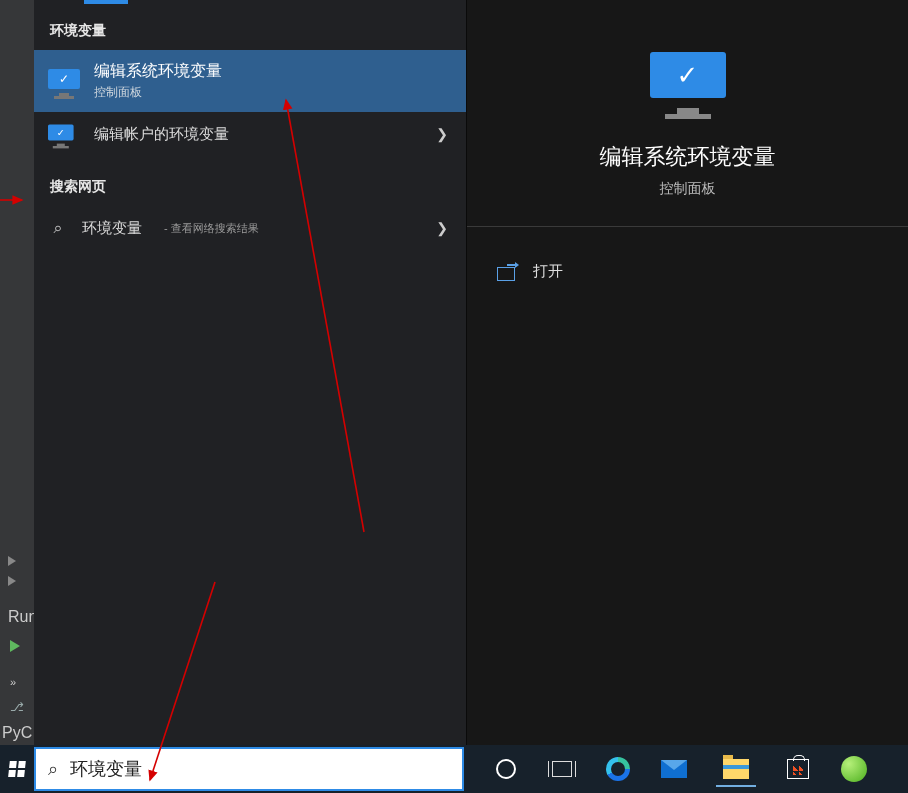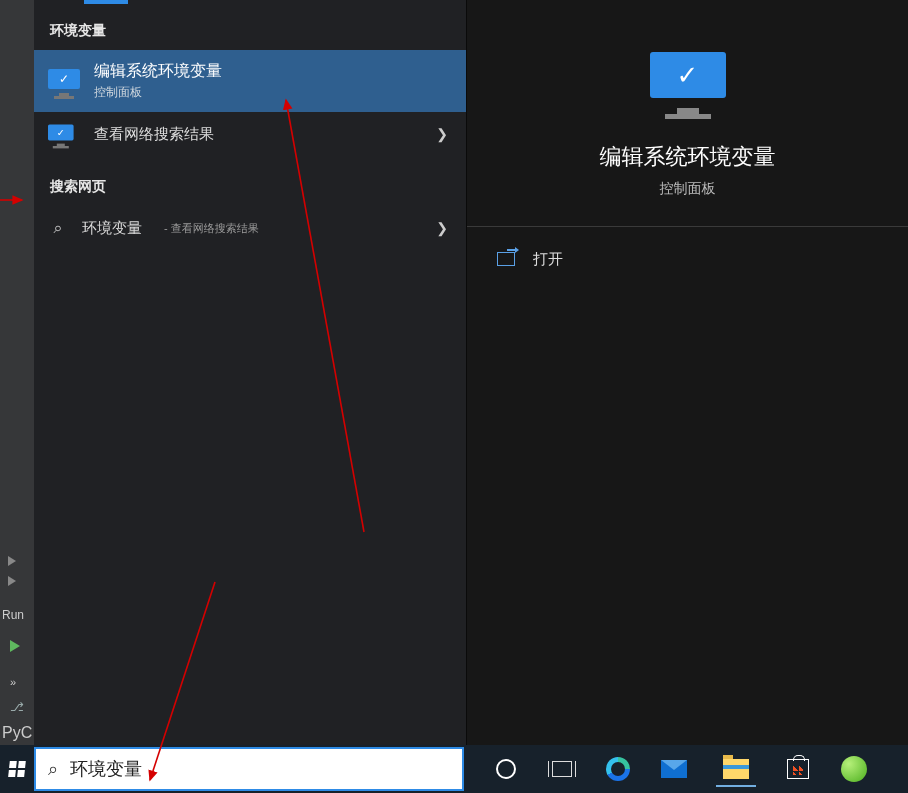--- a/index.html
+++ b/index.html
@@ -2,21 +2,21 @@
 <html><head>
 <meta charset="utf-8">
 <style>
   * { box-sizing: border-box; margin: 0; padding: 0; }
   html, body { width: 908px; height: 793px; overflow: hidden; font-family: "Segoe UI", "Microsoft YaHei", sans-serif; background: #1a1a1a; }
   .root { position: relative; width: 908px; height: 793px; }
 
   
   .bg { position: absolute; inset: 0; background: #2b2d30; }
   .bg-left { position: absolute; left: 0; top: 0; width: 34px; height: 745px; background: #363739; color: #bbb; font-size: 12px; }
-  .run-label { position: absolute; left: 2px; top: 608px; font-size: 12px; color: #ccc; }
+  .run-label { position: absolute; left: 8px; top: 608px; font-size: 16px; color: #ccc; }
   .pyc-label { position: absolute; left: 2px; top: 724px; font-size: 16px; color: #ccc; }
   .play-tri { width:0;height:0;border-left:10px solid #5fb95f;border-top:6px solid transparent;border-bottom:6px solid transparent;display:inline-block;}
   .tri-right { width:0;height:0;border-left:8px solid #888;border-top:5px solid transparent;border-bottom:5px solid transparent;display:inline-block;}
   .chevlabel { color:#ccc; font-size:11px; }
 
   
   .panel { position: absolute; left: 34px; top: 0; width: 874px; height: 745px; background: #1f1f1f; display: flex; }
   .left-col { width: 432px; height: 100%; background: #202124; position: relative; }
   .right-col { flex: 1; height: 100%; background: #171717; position: relative; border-left: 1px solid #0a0a0a; }
 
@@ -48,21 +48,21 @@
   .monitor.big .stand { width: 22px; height:6px; bottom:-6px; left:27px; background:#888; }
   .monitor.big .base { width: 46px; height:5px; bottom:-11px; left:15px; background:#888; }
 
   .search-glyph { width: 20px; display:flex; justify-content:center; color:#ccc; font-size:16px; }
 
   
   .right-inner { display:flex; flex-direction:column; align-items:center; padding-top: 52px; }
   .right-title { color:#fff; font-size: 22px; margin-top: 34px; text-align:center; }
   .right-sub { color:#bdbdbd; font-size: 14px; margin-top: 8px; }
   .right-sep { width: 100%; height:1px; background:#3a3a3a; margin-top: 28px; }
-  .action-row { display:flex; align-items:center; height: 44px; width:100%; padding: 0 30px; color:#ddd; margin-top: 10px; }
+  .action-row { display:flex; align-items:flex-end; height: 44px; width:100%; padding: 0 30px; color:#ddd; margin-top: 10px; }
   .open-ico { width:18px; height:14px; border:1px solid #5aa0e6; position:relative; margin-right: 18px; }
   .open-ico:before { content:""; position:absolute; width:8px; height:1.5px; background:#5aa0e6; top:-4px; left:9px; }
   .open-ico:after { content:""; position:absolute; width:0;height:0; border-left:4px solid #5aa0e6; border-top:3px solid transparent; border-bottom:3px solid transparent; top:-6px; left:17px; }
   .action-label { font-size: 15px; }
 
   
   .taskbar { position:absolute; left:0; bottom:0; width:908px; height:48px; background:#17212b; display:flex; align-items:center; }
   .start-btn { width:34px; height:48px; display:flex; align-items:center; justify-content:center; color:#fff; }
   .win-logo { display:grid; grid-template-columns: 7px 7px; grid-template-rows: 7px 7px; gap:1.5px; transform: skewX(-6deg); }
   .win-logo div { background:#fff; }
@@ -137,21 +137,21 @@
 
 
       <div class="mini-row">
         <div class="monitor" style="transform:scale(0.8);transform-origin:left center;">
           <div class="screen">
               <span class="check">✓</span>
             </div>
           <div class="stand"></div>
             <div class="base"></div>
         </div>
-        <div class="mtitle">查看网络搜索结果</div>
+        <div class="mtitle">编辑帐户的环境变量</div>
         <div class="chev">❯</div>
       </div>
 
       <div class="section-label">搜索网页</div>
 
       <div class="mini-row">
         <div class="search-glyph">⌕</div>
         <div class="mtitle">环境变量</div>
         <div class="mhint">- 查看网络搜索结果</div>
         <div class="chev">❯</div>

